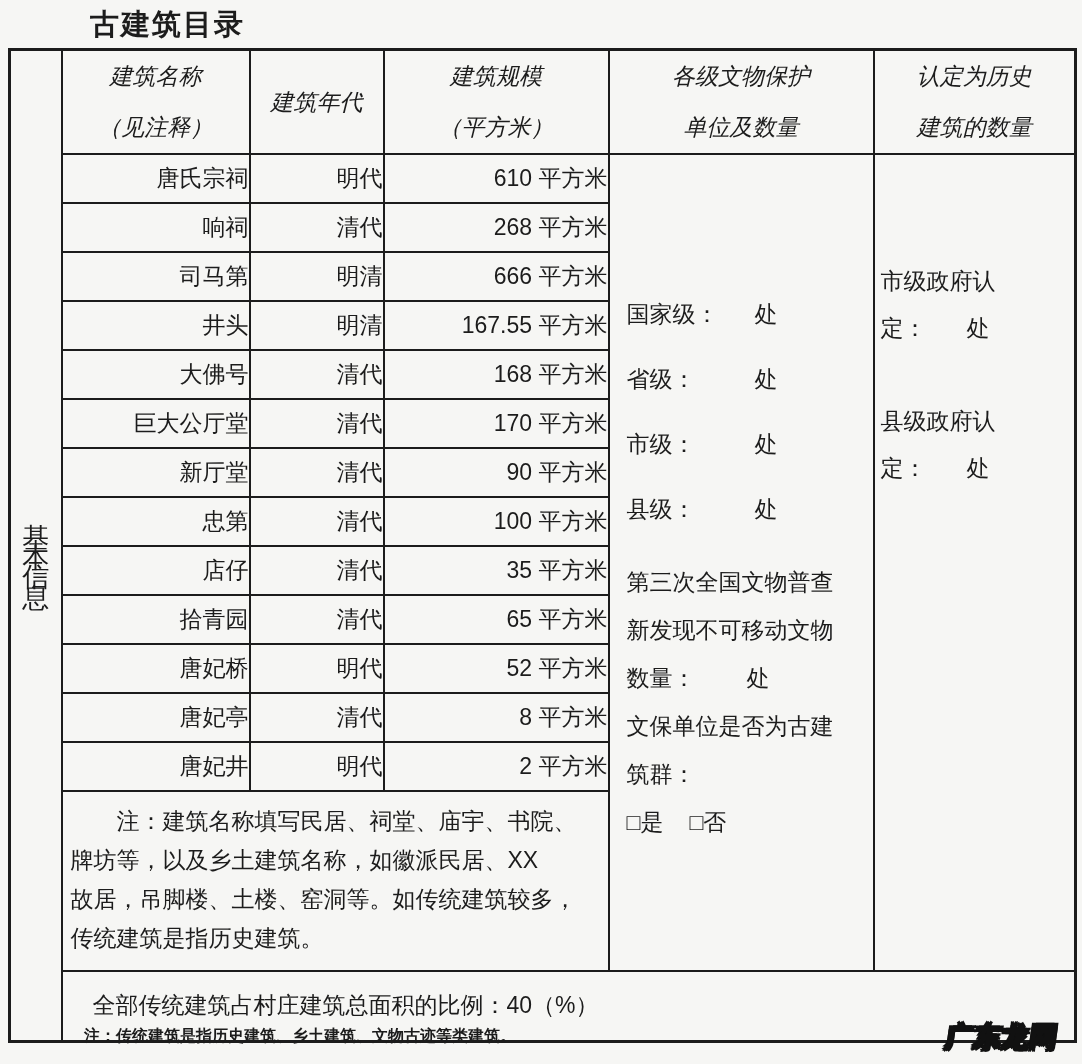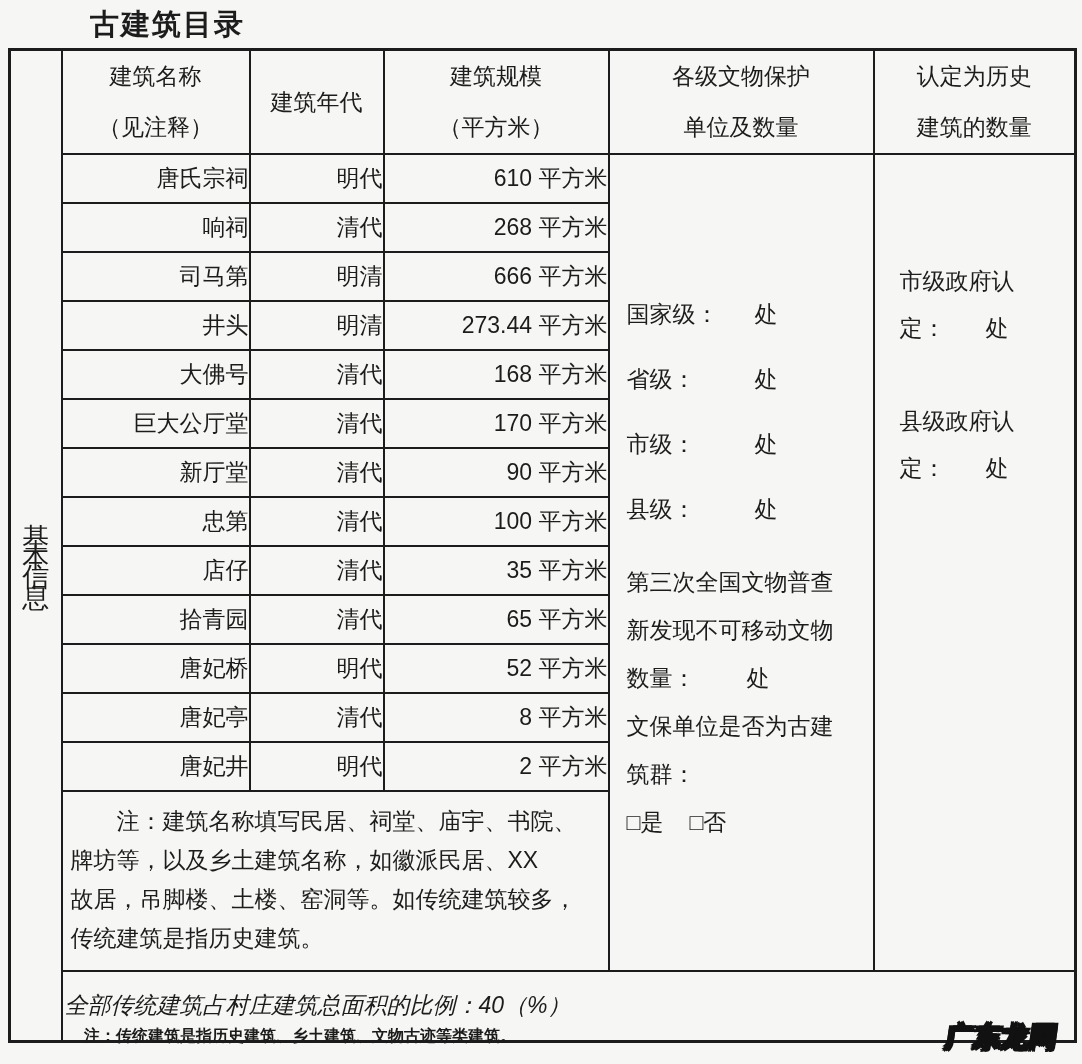--- a/index.html
+++ b/index.html
@@ -22,50 +22,50 @@
     width: 1066px;
     border: 3px solid #1c1c1c;
   }
   table.catalog td { border: 2px solid #1c1c1c; font-size: 23px; }
 
   tr.hdr-row { height: 100px; }
   tr.data-row { height: 49px; }
   tr.note-row { height: 152px; }
   tr.ratio-row { height: 70px; }
 
-  td.hdr { text-align: center; vertical-align: middle; }
+  td.hdr { text-align: center; vertical-align: middle; font-style: italic; }
   td.hdr .hline { line-height: 51px; }
 
   td.cell-center { text-align: right; vertical-align: middle; }
 
   .side-cell { vertical-align: middle; text-align: center; }
   .side-label {
     writing-mode: vertical-rl; text-orientation: upright;
     font-size: 27px; letter-spacing: 20px;
     margin: 0 auto; display: inline-block;
   }
 
   .protection-cell { vertical-align: top; padding: 127px 6px 0 17px; }
   .level-row { height: 65px; display: flex; align-items: center; }
   .level-label { display: inline-block; width: 128px; }
   .survey-block { margin-top: 16px; }
   .survey-line { height: 48px; display: flex; align-items: center; }
   .count-label { display: inline-block; width: 120px; }
   .checkbox-row { gap: 26px; }
 
-  .historic-cell { vertical-align: top; padding: 103px 4px 0 25px; }
+  .historic-cell { vertical-align: top; padding: 103px 4px 0 6px; }
   .h-line { height: 47px; display: flex; align-items: center; }
   .h-label { display: inline-block; width: 86px; }
   .h-gap { height: 46px; }
 
   .note-cell { vertical-align: top; padding: 10px 8px 12px 8px; }
   .note-line { line-height: 39px; font-size: 23px; }
   .note-line.indent { text-indent: 2em; }
 
-  .ratio-cell { vertical-align: middle; padding-left: 2px; text-align: left; font-style: italic; }
+  .ratio-cell { vertical-align: middle; padding-left: 30px; text-align: left; }
 
   .footer-note {
     position: absolute; left: 84px; top: 1026px;
     font-size: 16px; font-weight: bold;
   }
 
   .watermark {
     position: absolute; left: 946px; top: 1019px;
     font-size: 27px; font-weight: 900;
     color: #ffffff;
@@ -174,21 +174,21 @@
       <td class="cell-center">268 平方米</td>
     </tr>
     <tr class="data-row">
       <td class="cell-center">司马第</td>
       <td class="cell-center">明清</td>
       <td class="cell-center">666 平方米</td>
     </tr>
     <tr class="data-row">
       <td class="cell-center">井头</td>
       <td class="cell-center">明清</td>
-      <td class="cell-center">273.44 平方米</td>
+      <td class="cell-center">167.55 平方米</td>
     </tr>
     <tr class="data-row">
       <td class="cell-center">大佛号</td>
       <td class="cell-center">清代</td>
       <td class="cell-center">168 平方米</td>
     </tr>
     <tr class="data-row">
       <td class="cell-center">巨大公厅堂</td>
       <td class="cell-center">清代</td>
       <td class="cell-center">170 平方米</td>

